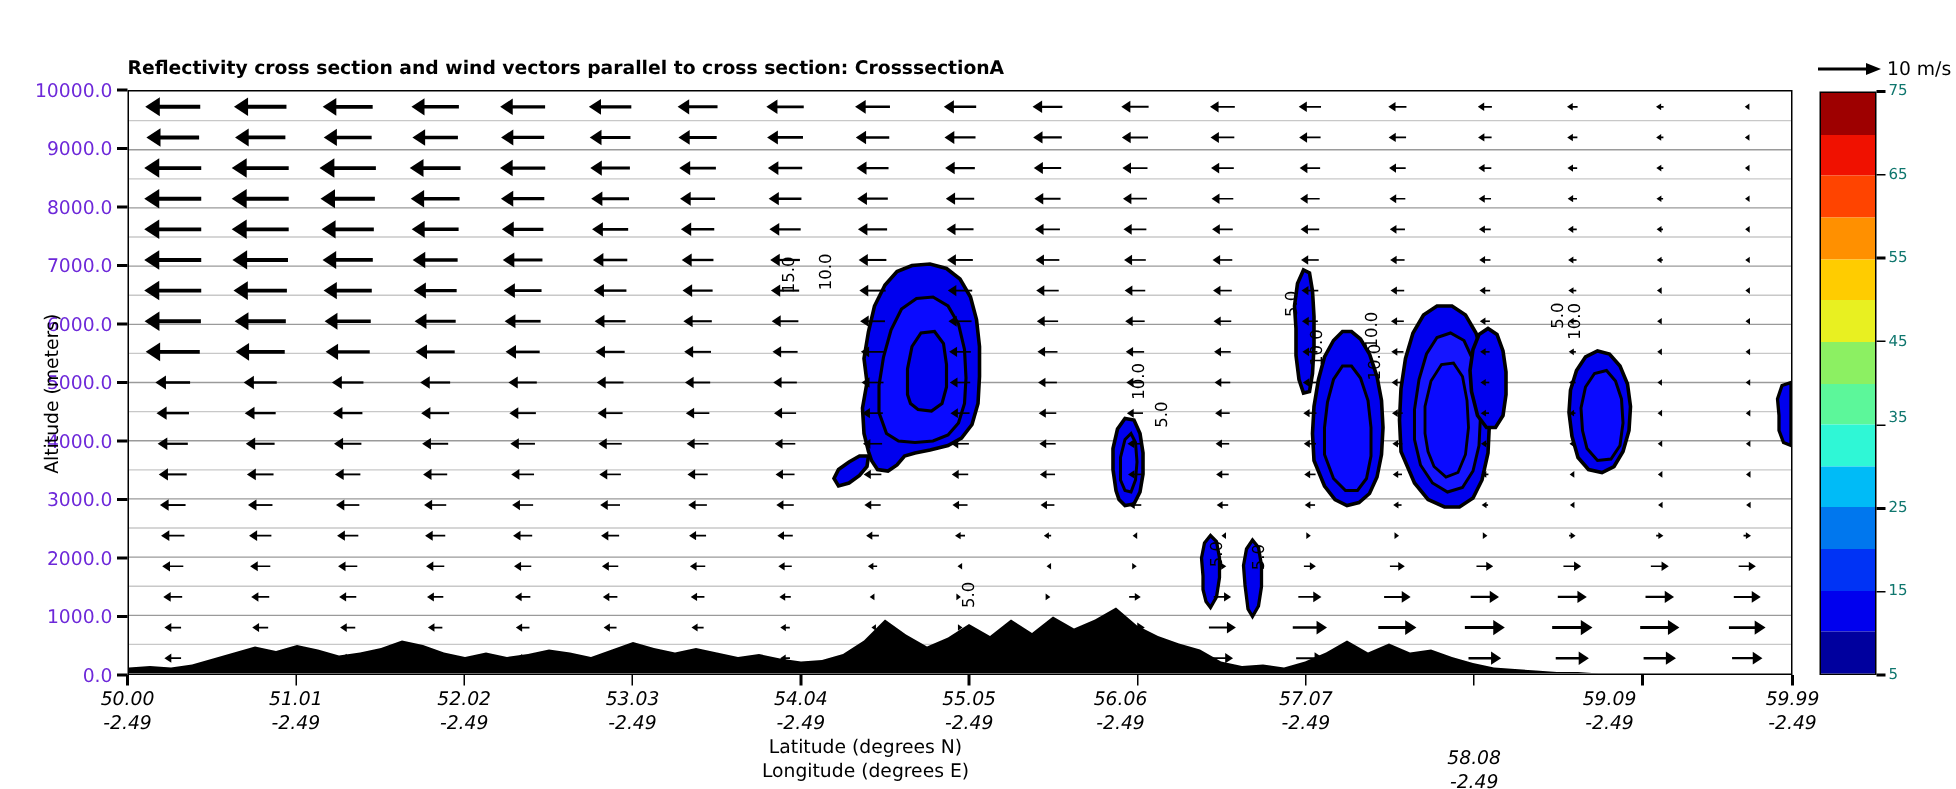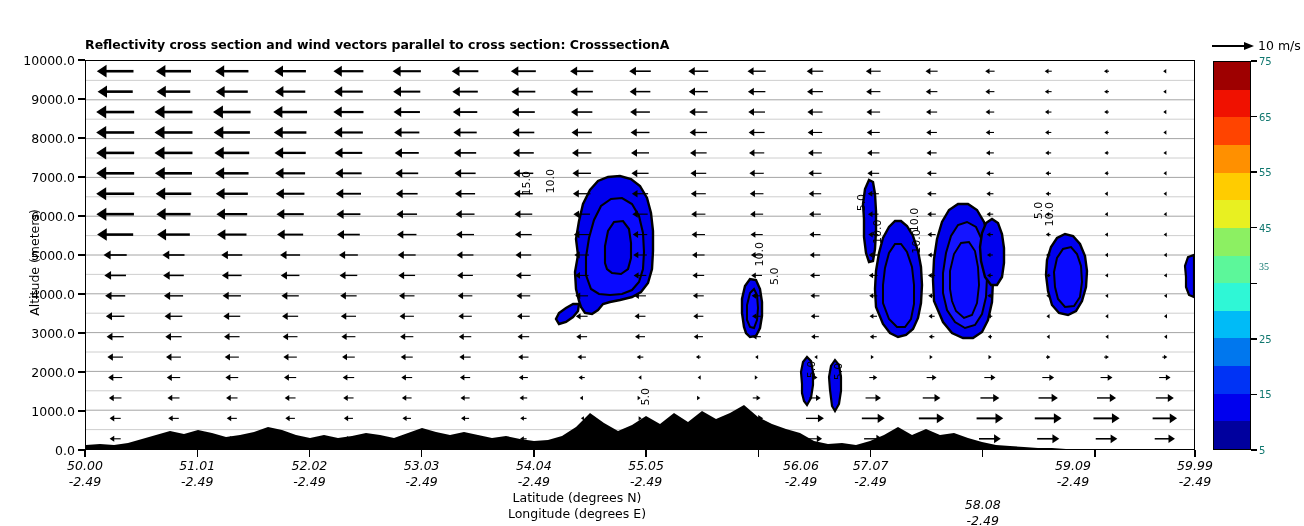--- a/index.html
+++ b/index.html
@@ -35,21 +35,21 @@
     overflow: hidden;
   }
   #plotsvg { position:absolute; left:0; top:0; }
 
   
   .ytick-label {
     position: absolute;
     right: 1229px;
     text-align: right;
     font-size: 12.5px;
-    color: #000000;
+    color: #6d28d9;
     transform: translateY(-50%);
     white-space: pre;
   }
   .ytick-mark {
     position: absolute;
     left: 78px;
     width: 7px; height: 1.3px;
     background: #000;
   }
   #ylabel {
@@ -938,21 +938,21 @@
       <div class="xtick-label" style="left: 197.222px;"><div>51.01</div><div>-2.49</div></div>
       <div class="xtick-mark" style="left: 308.794px;"></div>
       <div class="xtick-label" style="left: 309.444px;"><div>52.02</div><div>-2.49</div></div>
       <div class="xtick-mark" style="left: 421.017px;"></div>
       <div class="xtick-label" style="left: 421.667px;"><div>53.03</div><div>-2.49</div></div>
       <div class="xtick-mark" style="left: 533.239px;"></div>
       <div class="xtick-label" style="left: 533.889px;"><div>54.04</div><div>-2.49</div></div>
       <div class="xtick-mark" style="left: 645.461px;"></div>
       <div class="xtick-label" style="left: 646.111px;"><div>55.05</div><div>-2.49</div></div>
       <div class="xtick-mark" style="left: 757.683px;"></div>
-      <div class="xtick-label" style="left: 801px;"><div>56.06</div><div>-2.49</div></div>
+      <div class="xtick-label" style="left: 747px;"><div>56.06</div><div>-2.49</div></div>
       <div class="xtick-mark" style="left: 869.906px;"></div>
       <div class="xtick-label" style="left: 870.556px;"><div>57.07</div><div>-2.49</div></div>
       <div class="xtick-mark" style="left: 982.128px;"></div>
       <div class="xtick-label" style="left: 982.778px; margin-top: 39px;"><div>58.08</div><div>-2.49</div></div>
       <div class="xtick-mark" style="left: 1094.35px;"></div>
       <div class="xtick-label" style="left: 1073px;"><div>59.09</div><div>-2.49</div></div>
       <div class="xtick-mark" style="left: 1194.35px;"></div>
       <div class="xtick-label" style="left: 1195px;"><div>59.99</div><div>-2.49</div></div>
     </div>
   <div id="xlabel-lat">Latitude (degrees N)</div>
@@ -975,21 +975,21 @@
       <div class="band" style="background: rgb(158, 0, 0);"></div>
     </div>
   <div id="cbticks">
       <div class="cbtick-mark" style="top: 449.35px;"></div>
       <div class="cbtick-label" style="top: 450px;">5</div>
       <div class="cbtick-mark" style="top: 393.779px;"></div>
       <div class="cbtick-label" style="top: 394.429px;">15</div>
       <div class="cbtick-mark" style="top: 338.207px;"></div>
       <div class="cbtick-label" style="top: 338.857px;">25</div>
       <div class="cbtick-mark" style="top: 282.636px;"></div>
-      <div class="cbtick-label" style="top: 266px; font-family: Liberation Serif, serif;">35</div>
+      <div class="cbtick-label" style="top: 279px;">35</div>
       <div class="cbtick-mark" style="top: 227.064px;"></div>
       <div class="cbtick-label" style="top: 227.714px;">45</div>
       <div class="cbtick-mark" style="top: 171.493px;"></div>
       <div class="cbtick-label" style="top: 172.143px;">55</div>
       <div class="cbtick-mark" style="top: 115.921px;"></div>
       <div class="cbtick-label" style="top: 116.571px;">65</div>
       <div class="cbtick-mark" style="top: 60.35px;"></div>
       <div class="cbtick-label" style="top: 61px;">75</div>
     </div>
 

